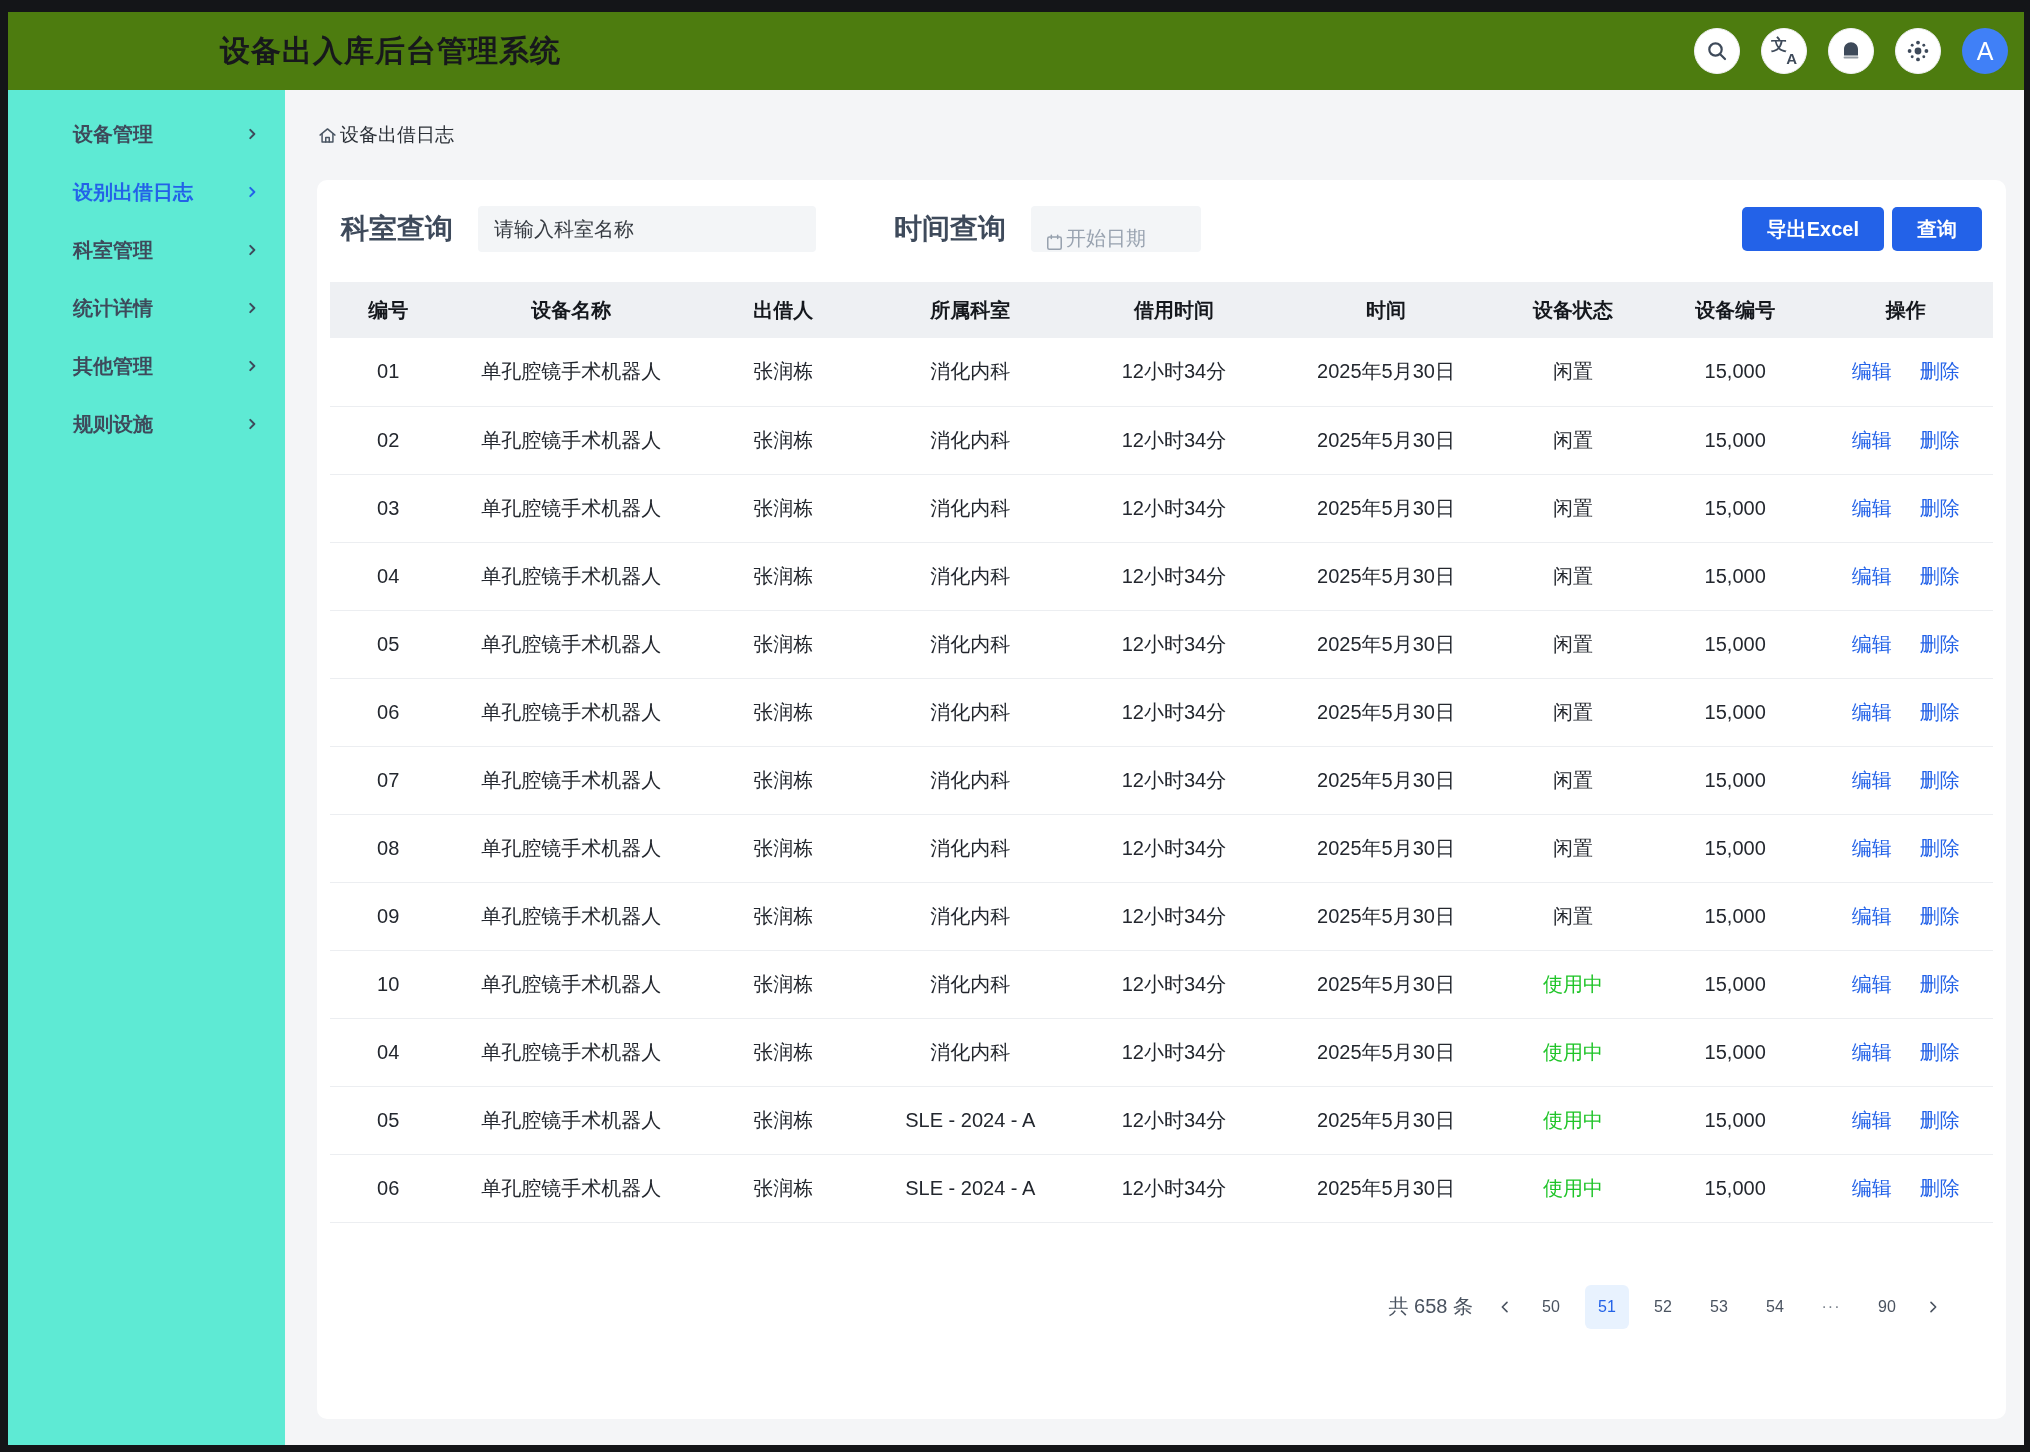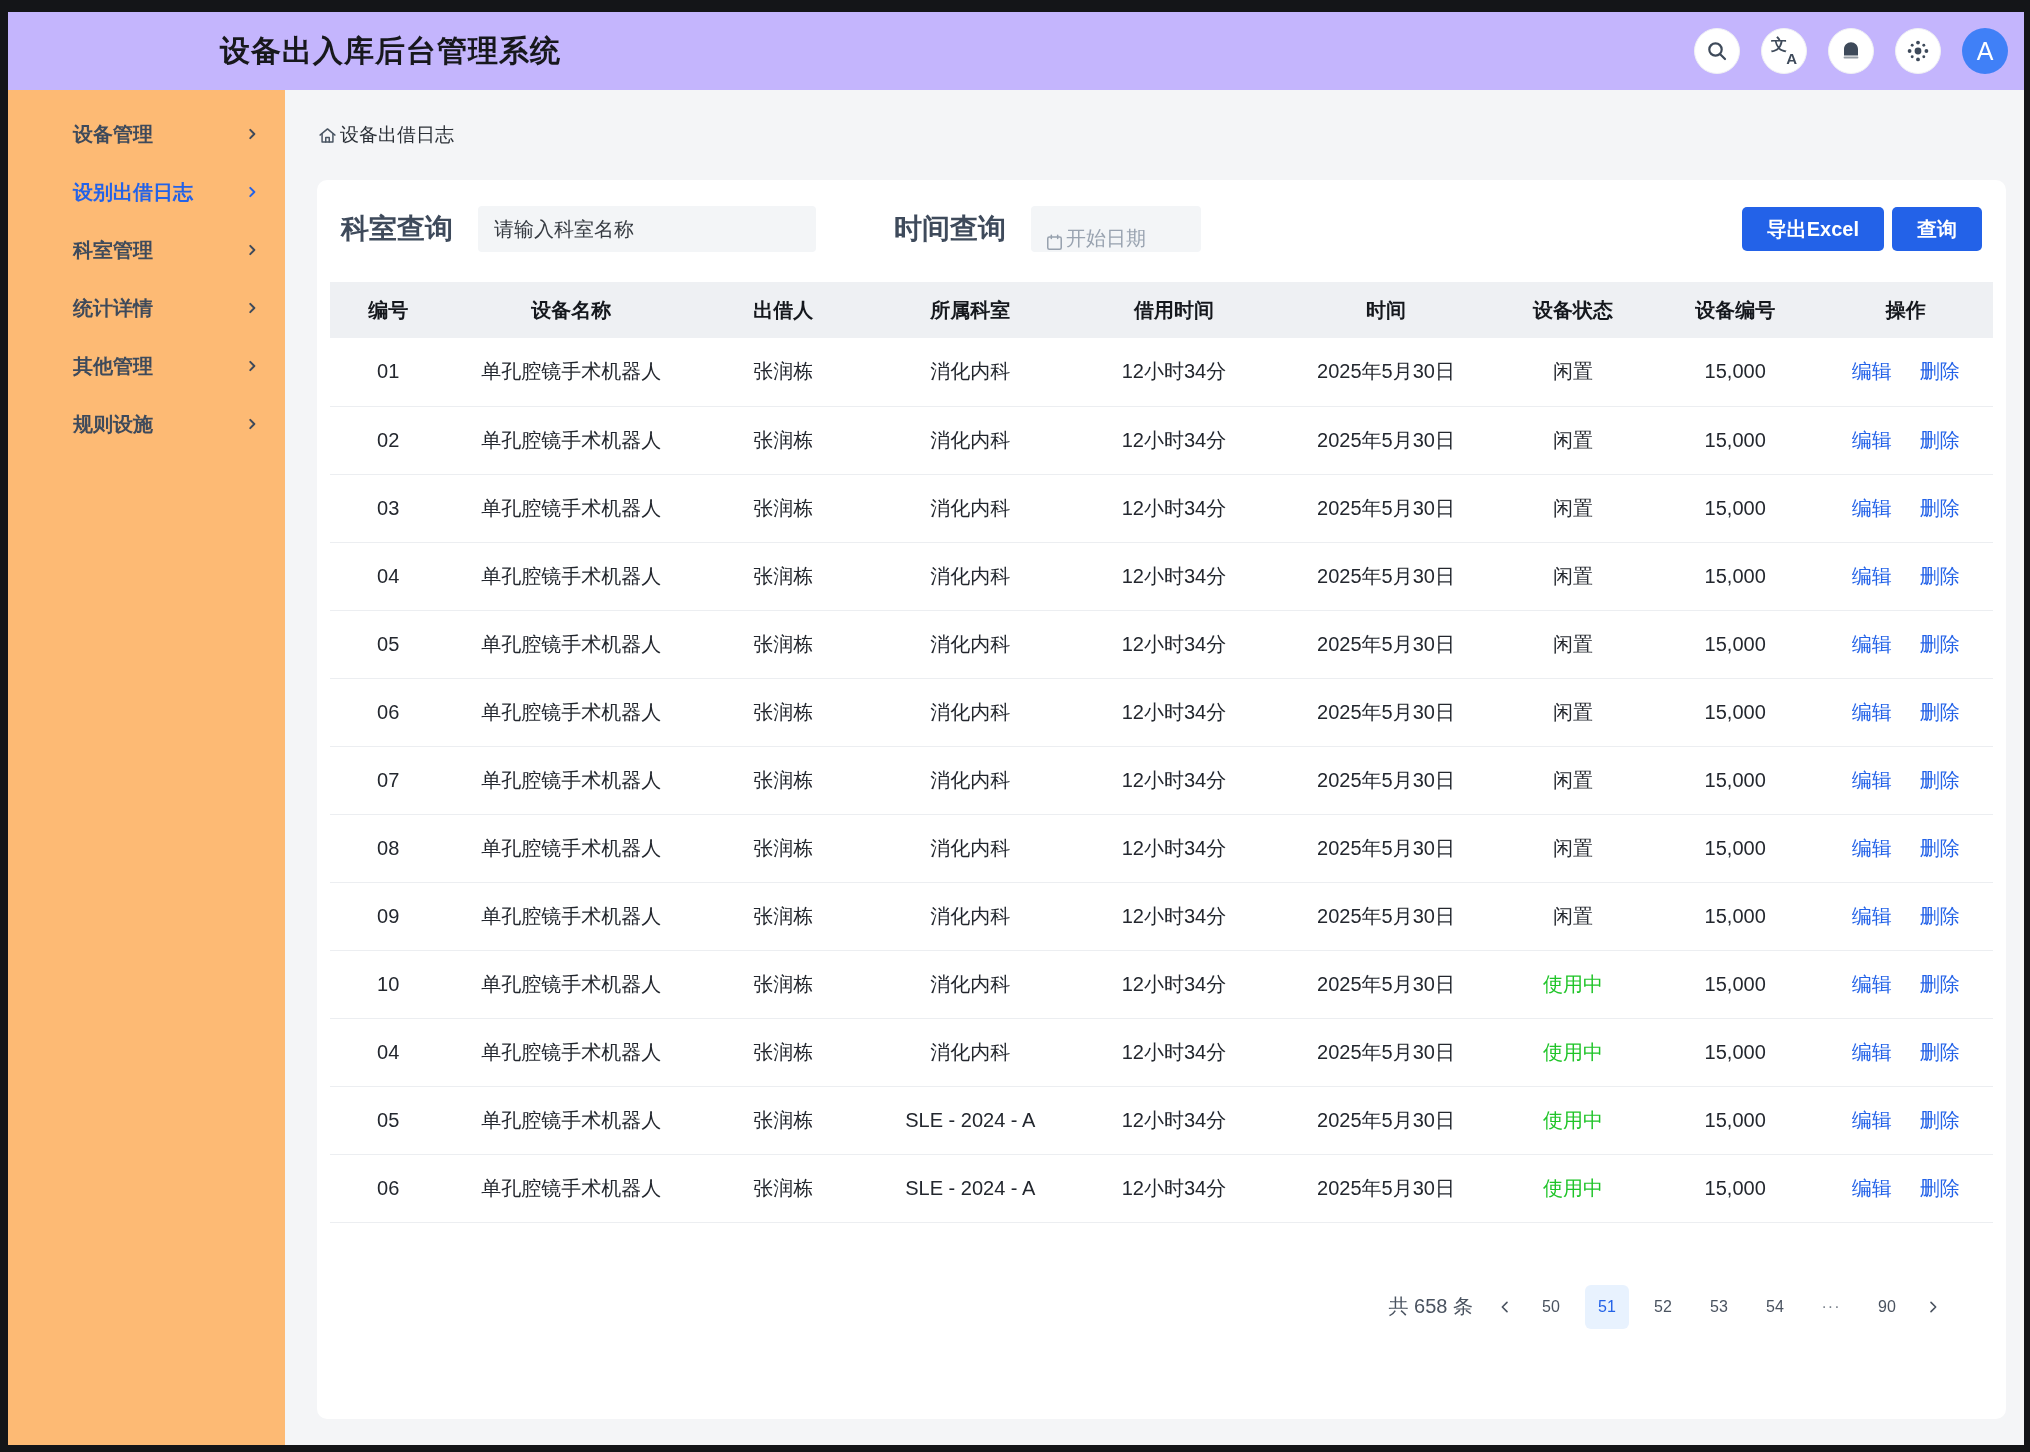--- a/index.html
+++ b/index.html
@@ -6,32 +6,32 @@
     --accent:#2362e8;
     --green:#1fc428;
     --avatar-bg:#4080f7;
     --active-page-bg:#e8f2fe;
   }
   *{box-sizing:border-box;margin:0;padding:0;}
   html,body{width:2030px;height:1452px;overflow:hidden;}
   body{background:#141518;font-family:"Liberation Sans",sans-serif;position:relative;}
   .window{position:absolute;left:8px;top:12px;width:2016px;height:1433px;background:#fff;overflow:hidden;display:flex;flex-direction:column;}
   
-  .app-header{height:78px;background:#c4b5fd;display:flex;align-items:center;flex:none;padding-right:16px;}
+  .app-header{height:78px;background:#4d7c0f;display:flex;align-items:center;flex:none;padding-right:16px;}
   .app-title{margin-left:212px;font-size:30px;font-weight:700;color:#17181c;letter-spacing:1px;}
   .header-right{margin-left:auto;display:flex;align-items:center;gap:21px;}
   .icon-btn{width:46px;height:46px;border-radius:50%;border:1px solid #f0f1f4;background:#fff;display:flex;align-items:center;justify-content:center;color:#3e4a5a;cursor:pointer;}
   .icon-btn svg{display:block;}
   .translate-box{position:relative;width:26px;height:26px;color:#3e4a5a;}
   .tr-a{position:absolute;left:0;top:-3px;font-size:16px;font-weight:700;}
   .tr-b{position:absolute;right:0;bottom:-3px;font-size:15px;font-weight:700;}
   .avatar{width:46px;height:46px;border-radius:50%;background:var(--avatar-bg);color:#fff;font-size:25px;display:flex;align-items:center;justify-content:center;cursor:pointer;}
   
   .app-body{flex:1;display:flex;min-height:0;}
-  .sidebar{width:277px;background:#fdba74;flex:none;padding-top:20px;}
+  .sidebar{width:277px;background:#5eead4;flex:none;padding-top:20px;}
   .side-item{height:48px;display:flex;align-items:center;padding:0 26px 0 65px;margin-bottom:10px;color:#3e4a5b;font-size:20px;font-weight:700;cursor:pointer;}
   .side-item .side-label{flex:1;}
   .side-item .chev{width:14px;height:14px;}
   .side-item.active{color:var(--accent);}
   .main{flex:1;background:#f4f5f7;min-width:0;display:flex;flex-direction:column;}
   .breadcrumb{height:90px;display:flex;align-items:center;gap:2px;margin-left:32px;font-size:19px;color:#2b3037;cursor:pointer;}
   
   .card{background:#fff;border-radius:10px;margin:0 18px 0 32px;height:1239px;padding:12px 13px 0;display:flex;flex-direction:column;}
   .filter-row{display:flex;align-items:center;height:46px;margin:14px 11px 30px;}
   .filter-label{font-size:28px;font-weight:700;color:#3e4a5b;text-align:center;}

